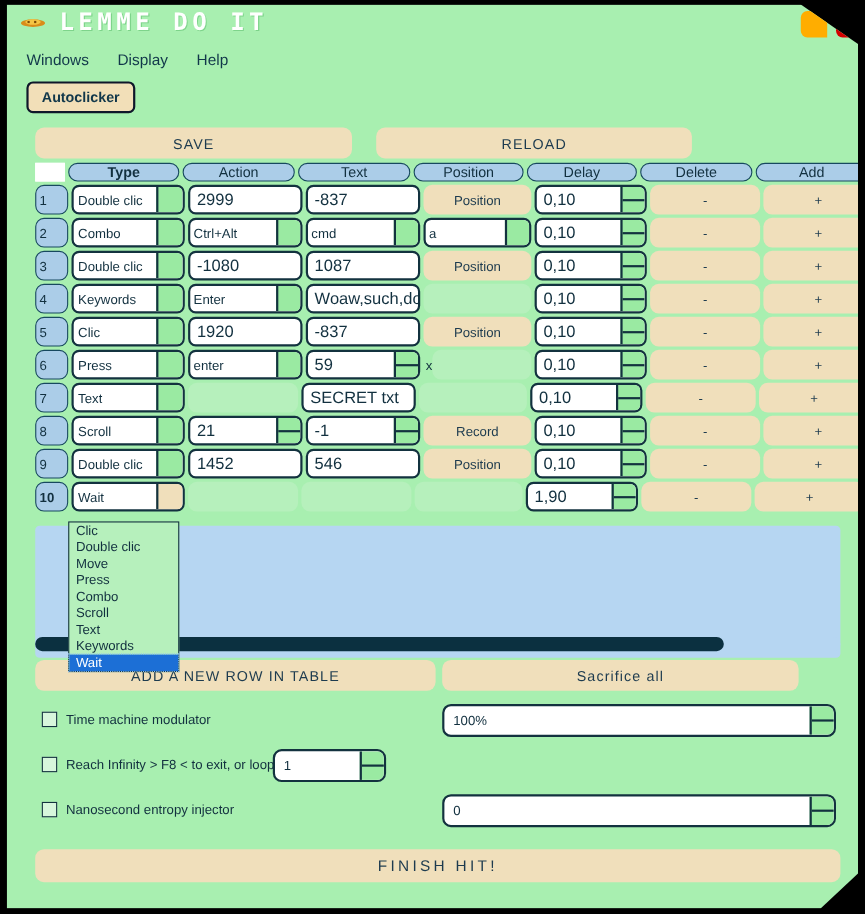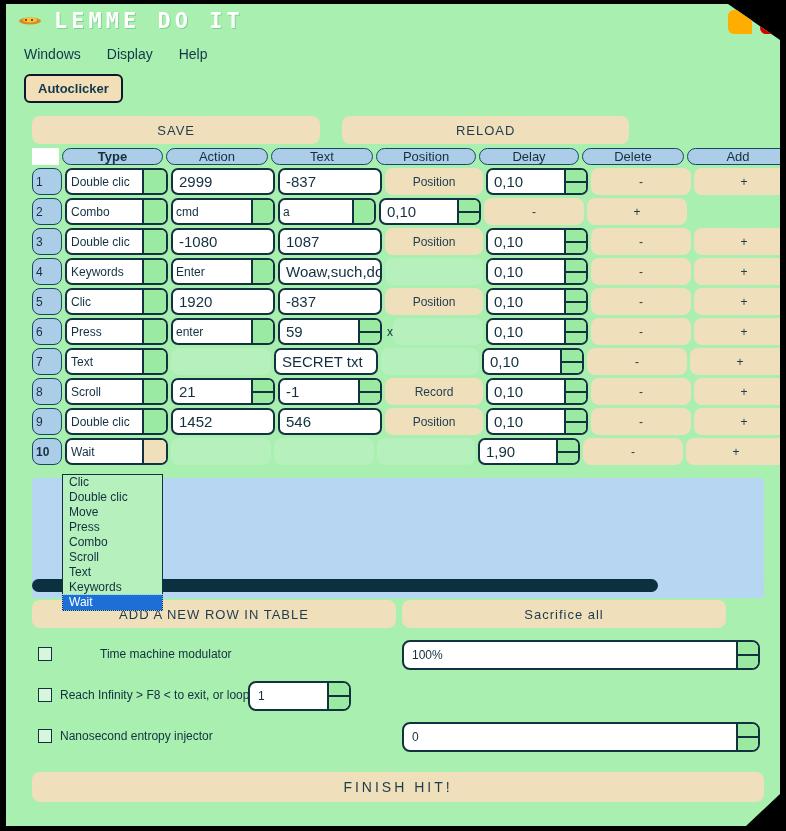--- a/index.html
+++ b/index.html
@@ -234,20 +234,24 @@
             </div>
             <div class="tanbtn c-rm">-</div>
             <div class="tanbtn c-add">+</div>
           </div>
           <div class="trow">
             <div class="numcell c-num">2</div>
             <div class="sel c-type">
               <span class="lbl">Combo</span>
               <span class="arw"></span>
             </div>
+            <div class="combofield c-act">
+              <span class="val">Ctrl+Alt</span>
+              <span class="arw"></span>
+            </div>
             <div class="combofield c-txt">
               <span class="val">cmd</span>
               <span class="arw"></span>
             </div>
             <div class="c-pos" style="display: flex;">
               <div class="combofield " style="flex: 1 1 0%;">
                 <span class="val">a</span>
                 <span class="arw"></span>
               </div>
             </div>
@@ -475,21 +479,21 @@
         <div class="dd-opt">Text</div>
         <div class="dd-opt">Keywords</div>
         <div class="dd-opt selected">Wait</div>
       </div>
 
     <div class="pillrow2">
       <div class="pill addrow">ADD A NEW ROW IN TABLE</div>
       <div class="pill sacrifice">Sacrifice all</div>
     </div>
 
-    <div class="optrow" style="top:643px;gap:40px;">
+    <div class="optrow" style="top:643px;">
       <div class="cb"></div>
       <div class="optlbl">Time machine modulator</div>
     </div>
     <div class="bigfield" style="left:396px;top:636px;width:354px;height:26px;align-items:center;">
       <span class="val">100%</span>
       <span class="spin">
           <i></i>
           <i></i>
         </span>
     </div>

